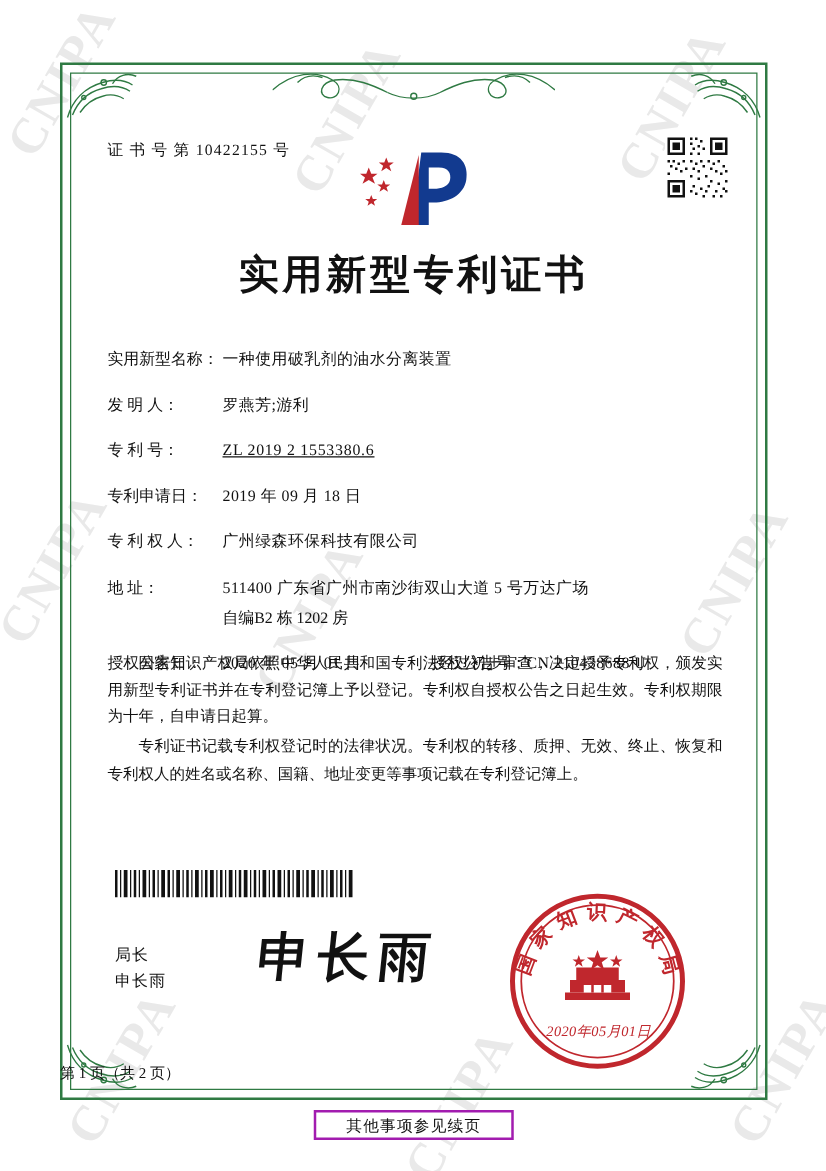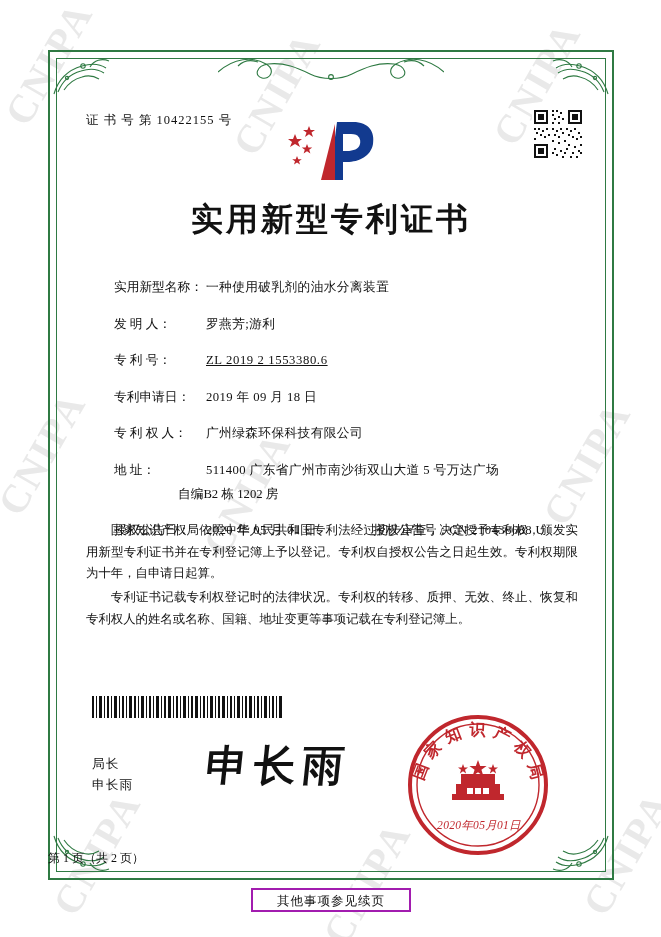--- a/index.html
+++ b/index.html
@@ -142,21 +142,20 @@
     left: 38px;
     top: 228px;
     right: 34px;
     font-size: 12.7px;
     color: #111;
     line-height: 1.5;
   }
   .field-row {
     margin-bottom: 17.5px;
     white-space: nowrap;
-    margin-left: 28px;
   }
   .fl {
     display: inline-block;
     min-width: 92px;
   }
   .fv { letter-spacing: .4px; }
   .fv-mono { font-family: "Liberation Serif", serif; letter-spacing: .6px; text-decoration: underline; }
 
   .addr-second {
     margin-left: 92px;

